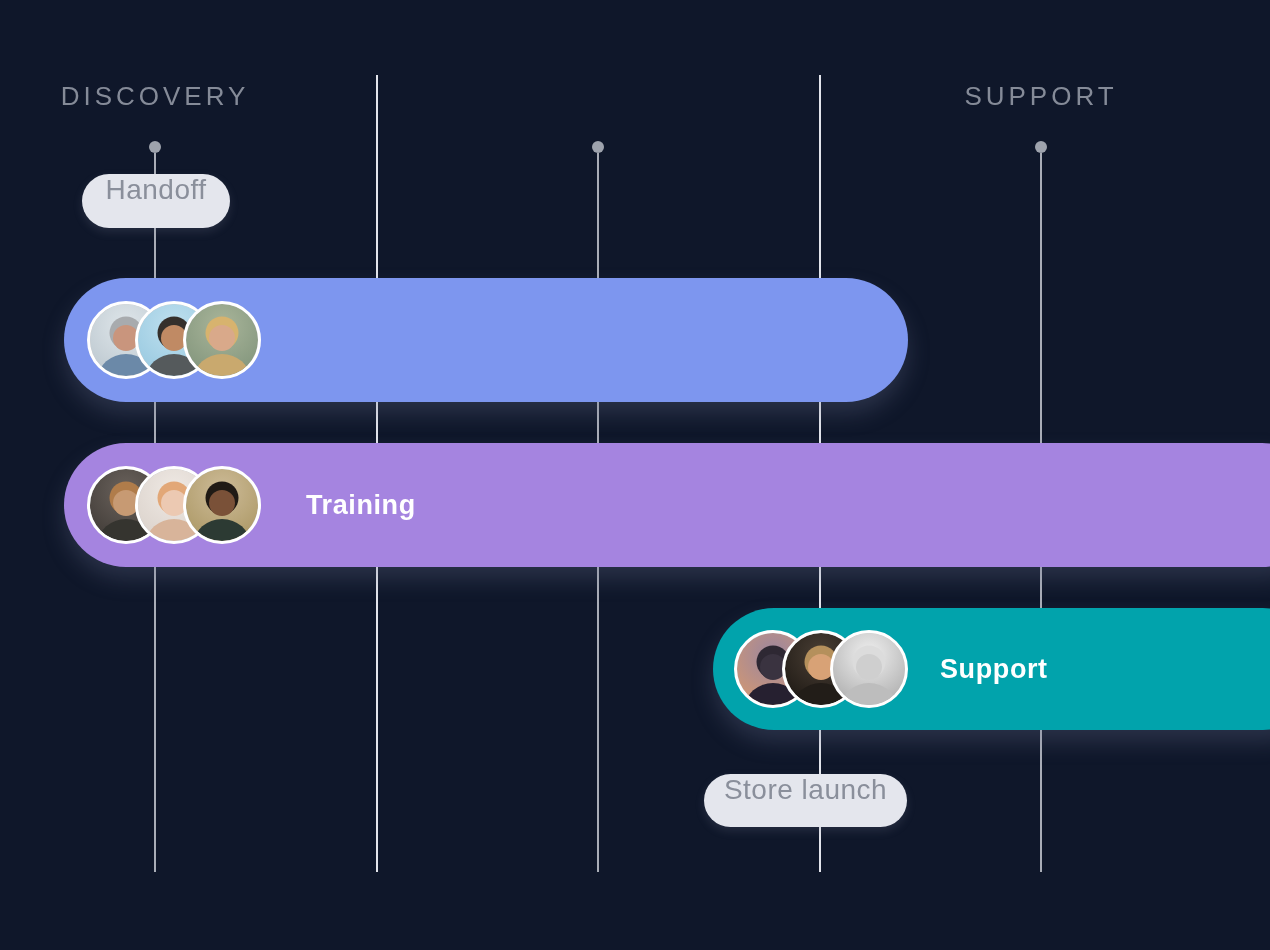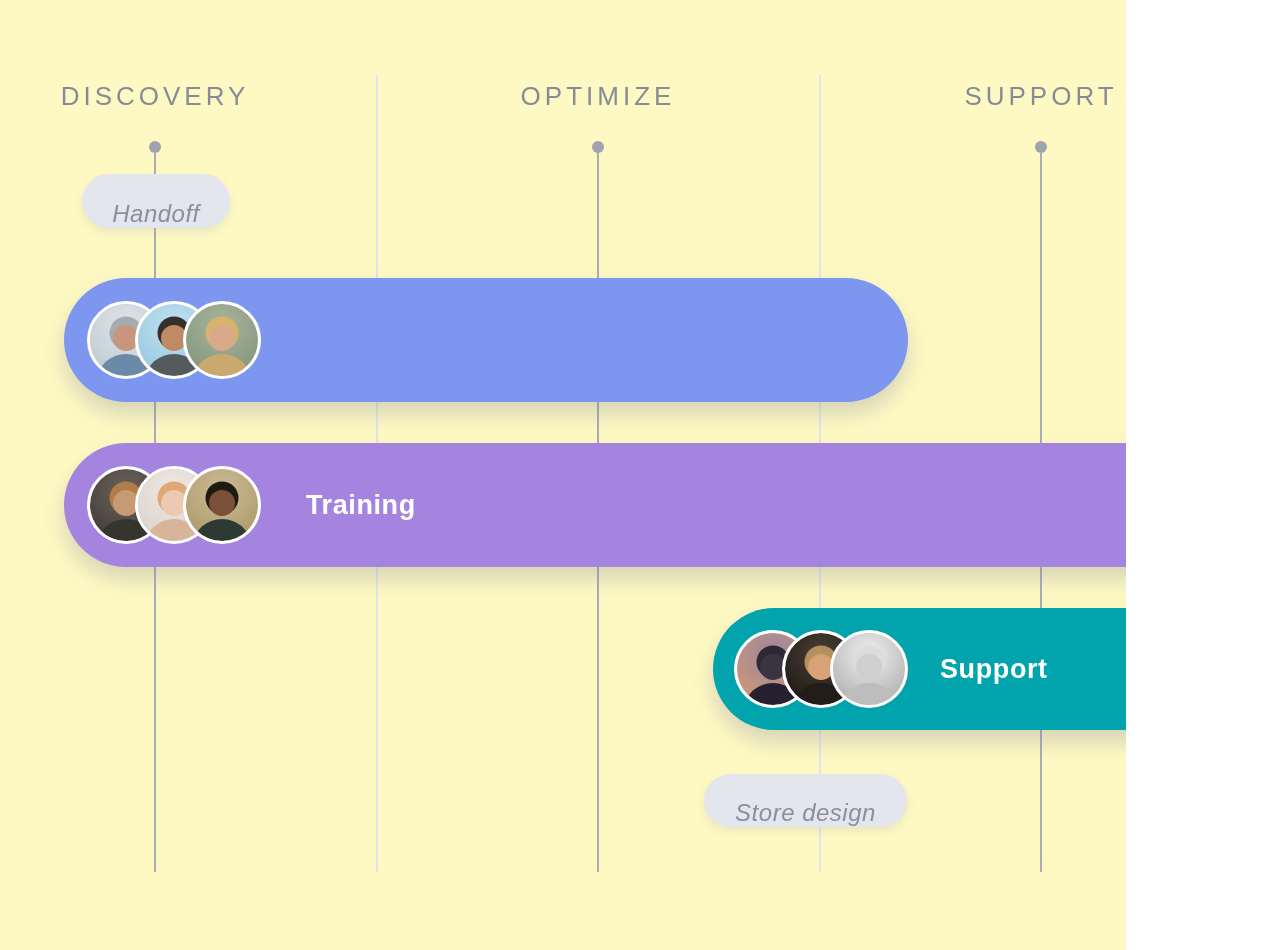--- a/index.html
+++ b/index.html
@@ -1,21 +1,21 @@
 <!DOCTYPE html>
 <html><head>
 <meta charset="utf-8">
 <style>
   html,body{margin:0;padding:0;}
   body{font-family:"Liberation Sans","DejaVu Sans",sans-serif;}
   .stage{
     position:relative;
-    width:1126px;height:950px;
+    width:1270px;height:950px;
     overflow:hidden;
-    background:#fef9c3;
+    background:#0f172a;
   }
   
   .grid-line{
     position:absolute;top:75px;height:797px;width:2px;
     background:#E2E4EB;
   }
   .marker-line{
     position:absolute;top:153px;height:719px;width:2px;
     background:#A9ADB7;
   }
@@ -26,24 +26,23 @@
   
   .col-header{
     position:absolute;top:81px;width:360px;
     text-align:center;
     font-size:26px;letter-spacing:4px;
     color:#858B98;font-weight:400;
   }
   
   .pill{
     position:absolute;border-radius:28px;
-    display:flex;align-items:flex-end;justify-content:center;
-    font-size:24px;color:#8A8F9B;letter-spacing:0.5px;
+    display:flex;align-items:flex-start;justify-content:center;
+    font-size:28px;color:#8A8F9B;letter-spacing:0.5px;
     box-shadow:0 4px 10px rgba(140,145,165,0.18);
-    font-style:italic;
   }
   
   .bar{
     position:absolute;border-radius:64px;
     display:flex;align-items:center;
     box-shadow:0 12px 22px rgba(110,118,150,0.28);
   }
   .bar-label{
     position:absolute;
     color:#FFFFFF;font-size:27px;font-weight:700;letter-spacing:0.6px;
@@ -68,28 +67,27 @@
   <div class="grid-line" style="left: 819px; background: rgb(226, 228, 235);"></div>
 
   <div class="marker-line" style="left: 154px; background: rgb(169, 173, 183);"></div>
   <div class="marker-line" style="left: 597px; background: rgb(169, 173, 183);"></div>
   <div class="marker-line" style="left: 1040px; background: rgb(169, 173, 183);"></div>
   <div class="marker-dot" style="left: 149px; background: rgb(158, 163, 173);"></div>
   <div class="marker-dot" style="left: 592px; background: rgb(158, 163, 173);"></div>
   <div class="marker-dot" style="left: 1035px; background: rgb(158, 163, 173);"></div>
 
   <div class="col-header" style="left:-25px;">DISCOVERY</div>
-  <div class="col-header" style="left:418px;">OPTIMIZE</div>
   <div class="col-header" style="left:861px;">SUPPORT</div>
 
   <div class="pill" style="left: 82px; top: 174px; width: 148px; height: 54px; background: rgb(228, 230, 237);">
     <span>Handoff</span>
   </div>
   <div class="pill" style="left: 704px; top: 774px; width: 203px; height: 53px; background: rgb(228, 230, 237);">
-    <span>Store design</span>
+    <span>Store launch</span>
   </div>
 
   <div class="bar" style="left: 64px; top: 278px; width: 844px; height: 124px; background: rgb(125, 150, 239);">
     <div class="avatar-stack" style="left:23px;top:23px;">
       <div class="avatar">
           <svg viewBox="0 0 72 72" role="img">
       <defs>
         <radialGradient id="avg0" cx="50%" cy="30%" r="85%">
           <stop offset="0%" stop-color="#dfe6ea"></stop>
           <stop offset="100%" stop-color="#b8c4cc"></stop>

